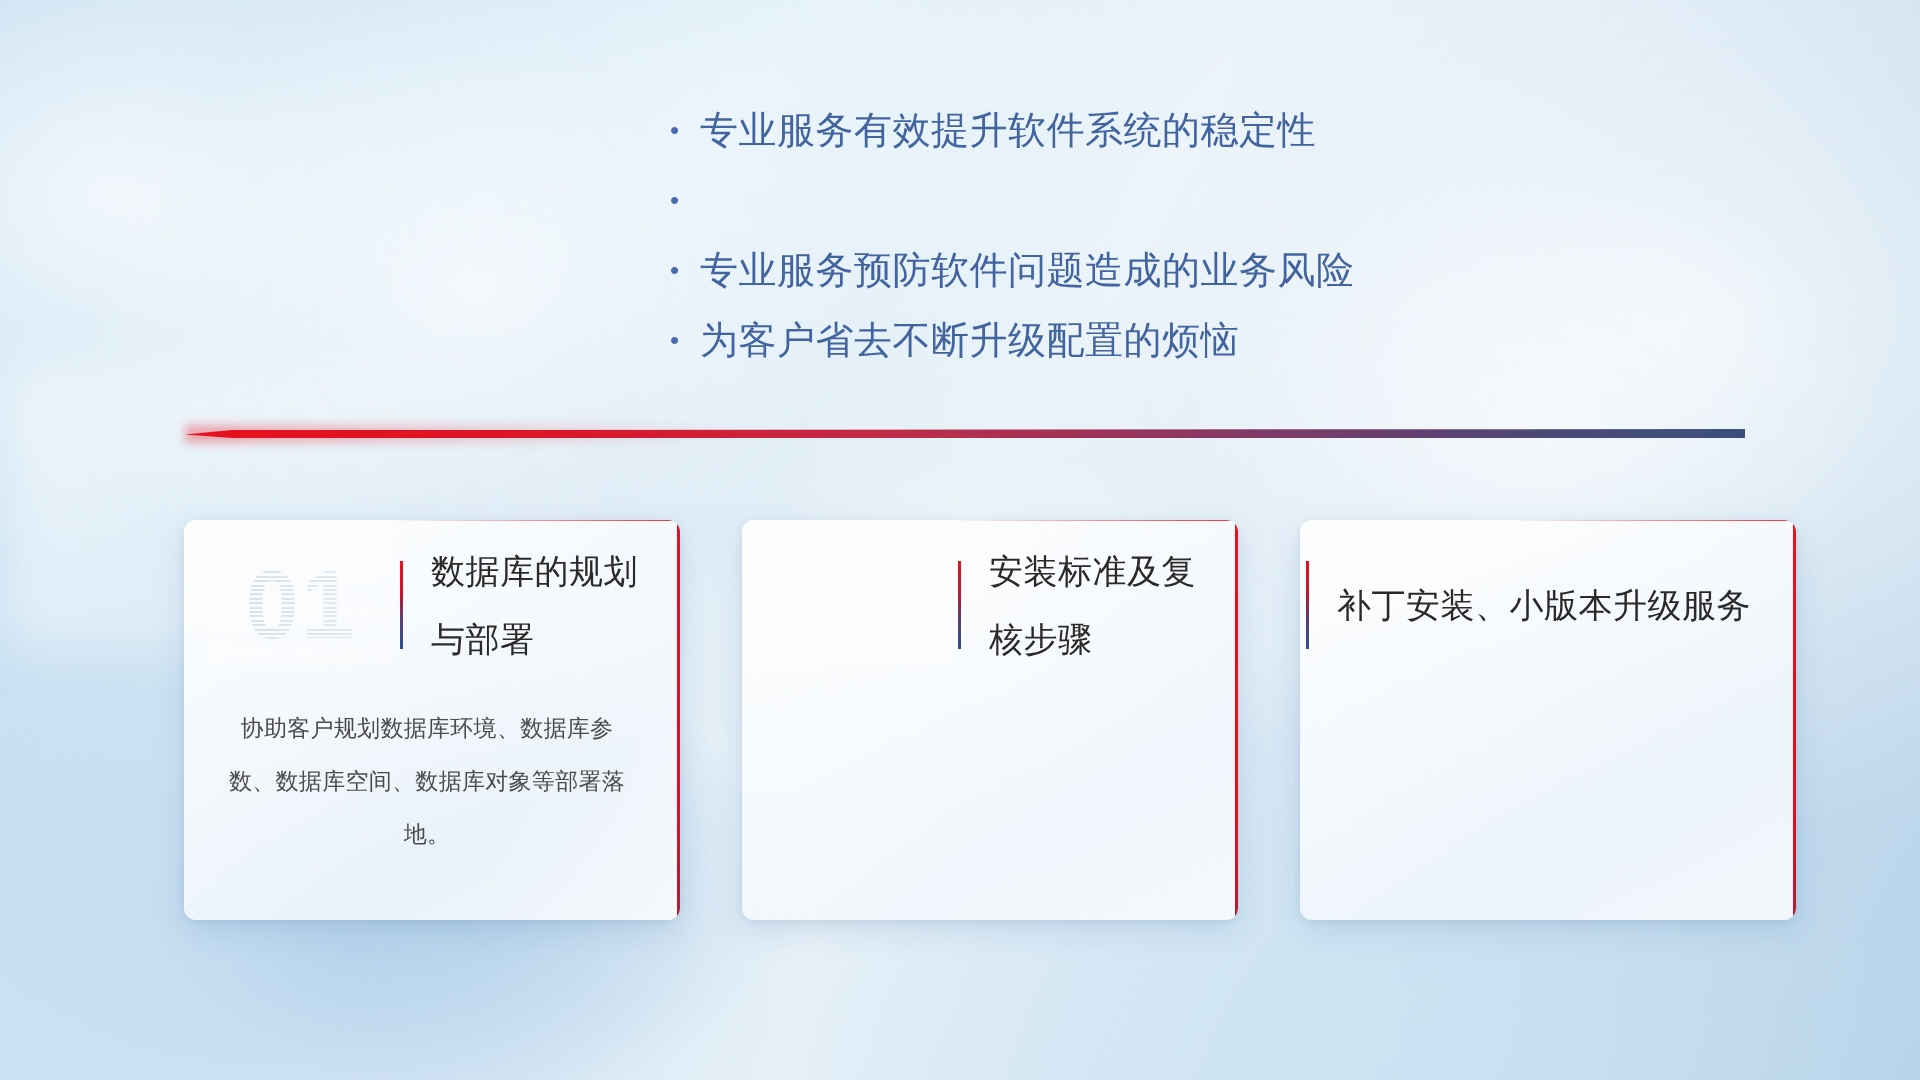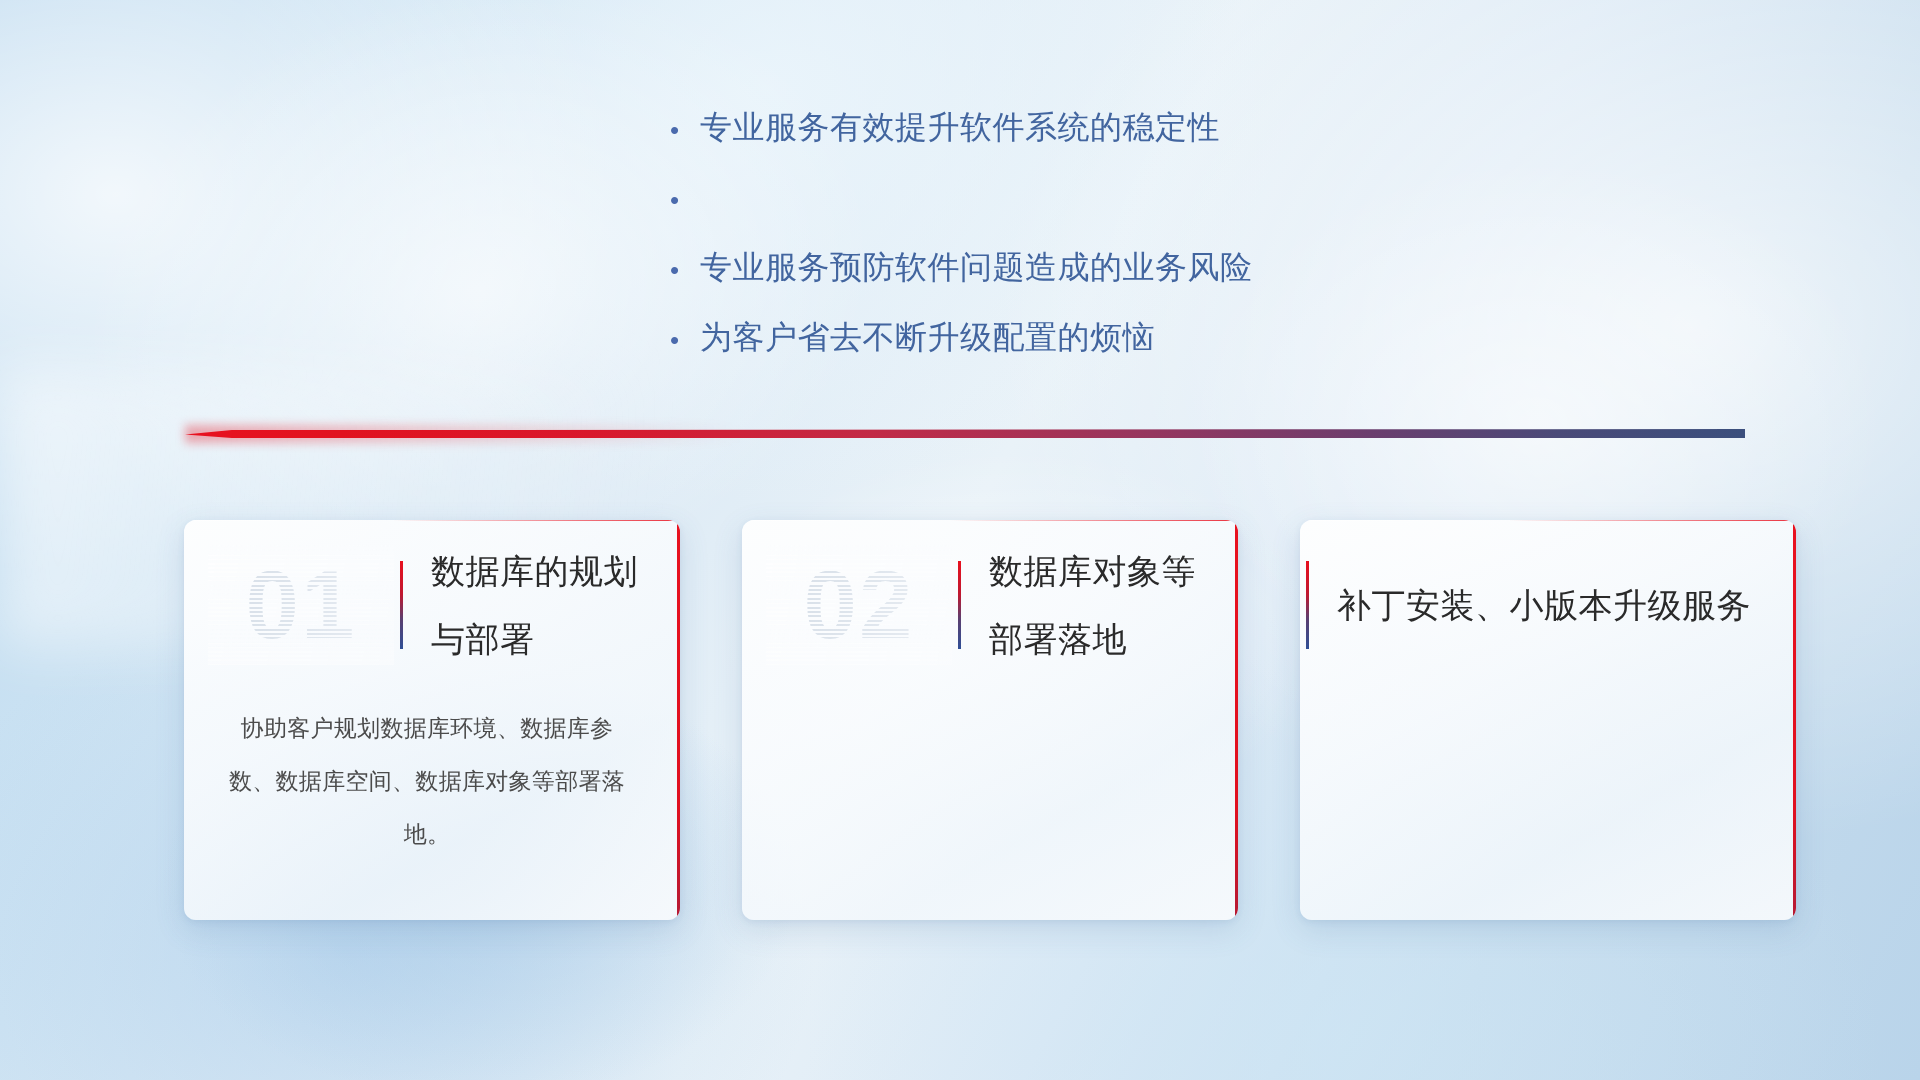--- a/index.html
+++ b/index.html
@@ -50,22 +50,22 @@
   }
   .bullet-row{
     display:flex; align-items:flex-start;
     margin-bottom:30px;
   }
   .bullet-dot{
     width:30px; flex:0 0 30px;
     color:#4a6aad; font-size:26px; line-height:40px; text-align:left;
   }
   .bullet-text{
-    font-size:32px; line-height:40px; color:#42659f;
-    letter-spacing:.5px; white-space:nowrap;font-family:Liberation Mono, monospace;
+    font-size:38px; line-height:40px; color:#42659f;
+    letter-spacing:.5px; white-space:nowrap;
   }
 
   
   .divider-wrap{
     position:absolute; left:185px; top:425px; width:1560px; height:18px;
   }
   .divider-line{
     position:absolute; left:0; top:4px; width:100%; height:9px;
     background:linear-gradient(90deg,
       #e8111f 0%, #e1121f 10%, #d9182c 26%, #c22a46 44%,
@@ -217,26 +217,25 @@
       </div>
       <div class="card-rule"></div>
       <div class="card-title">数据库的规划与部署</div>
     </div>
     <div class="card-body">协助客户规划数据库环境、数据库参数、数据库空间、数据库对象等部署落地。</div>
   </div>
 
   <div class="card">
     <div class="card-head">
       <div class="card-num">
-        <span>02</span>
         <div class="num-mask"></div>
         <div class="num-fade"></div>
       </div>
       <div class="card-rule"></div>
-      <div class="card-title">数据库对象等部署落地</div>
+      <div class="card-title">安装标准及复核步骤</div>
     </div>
   </div>
 
   <div class="card">
     <div class="card-head">
       <div class="card-rule"></div>
       <div class="card-title">补丁安装、小版本升级服务</div>
     </div>
   </div>
 

